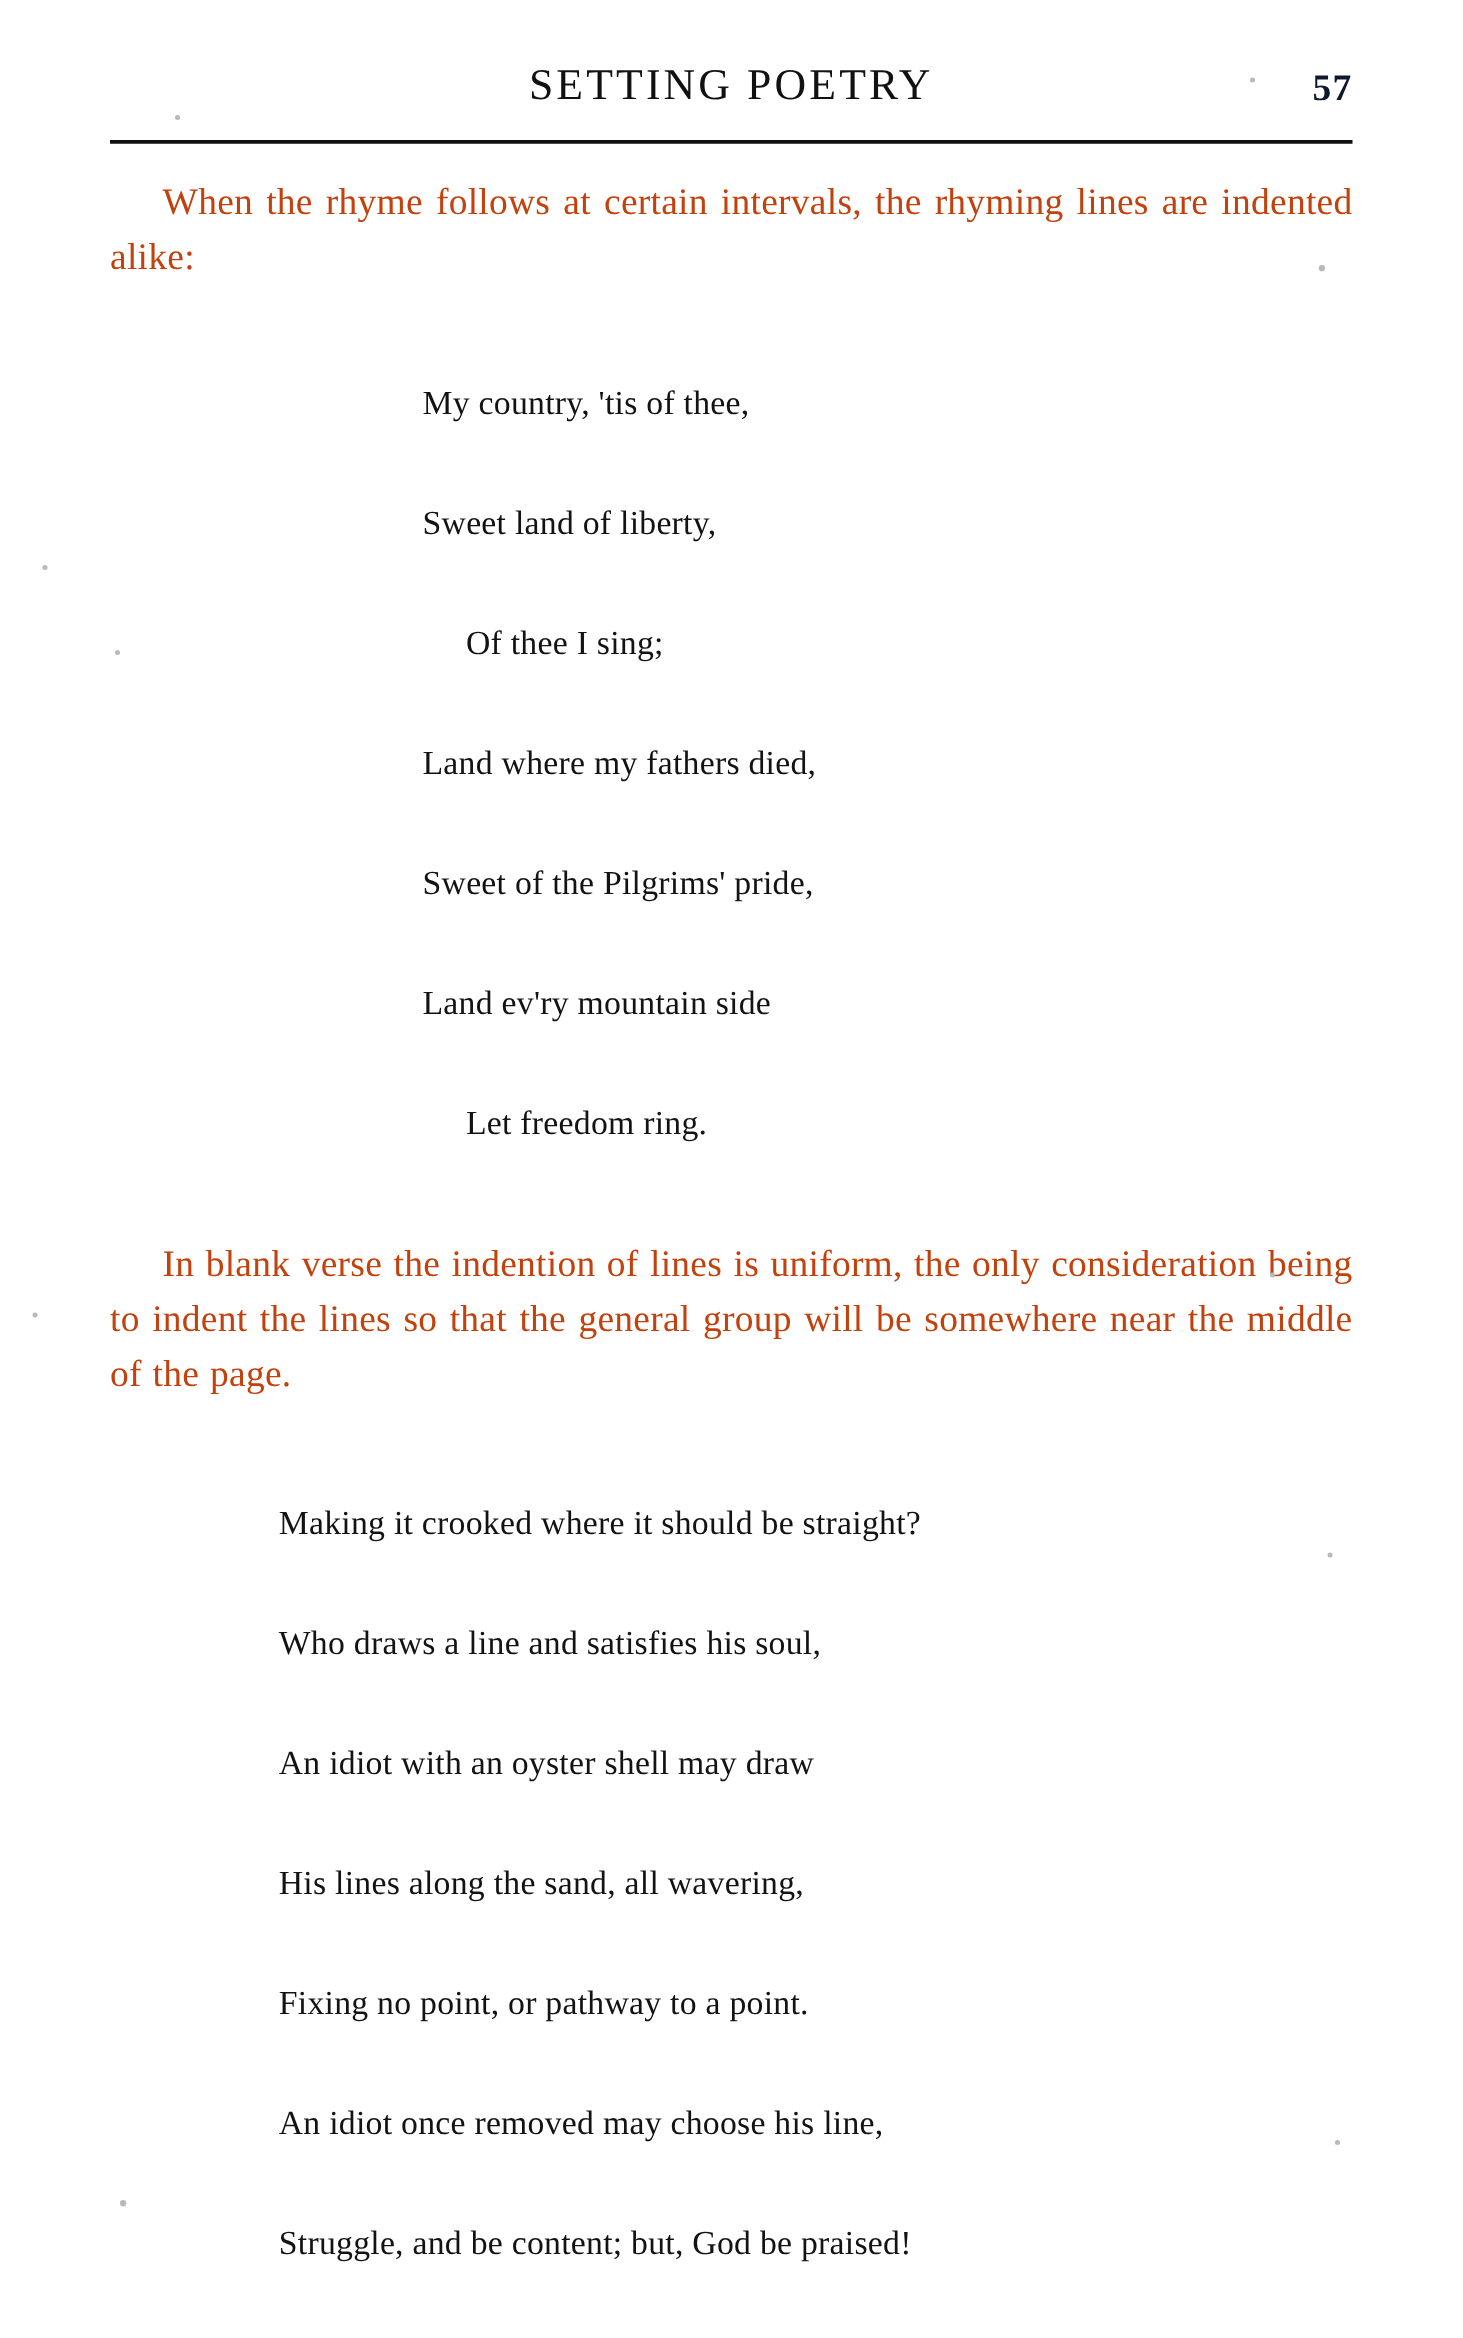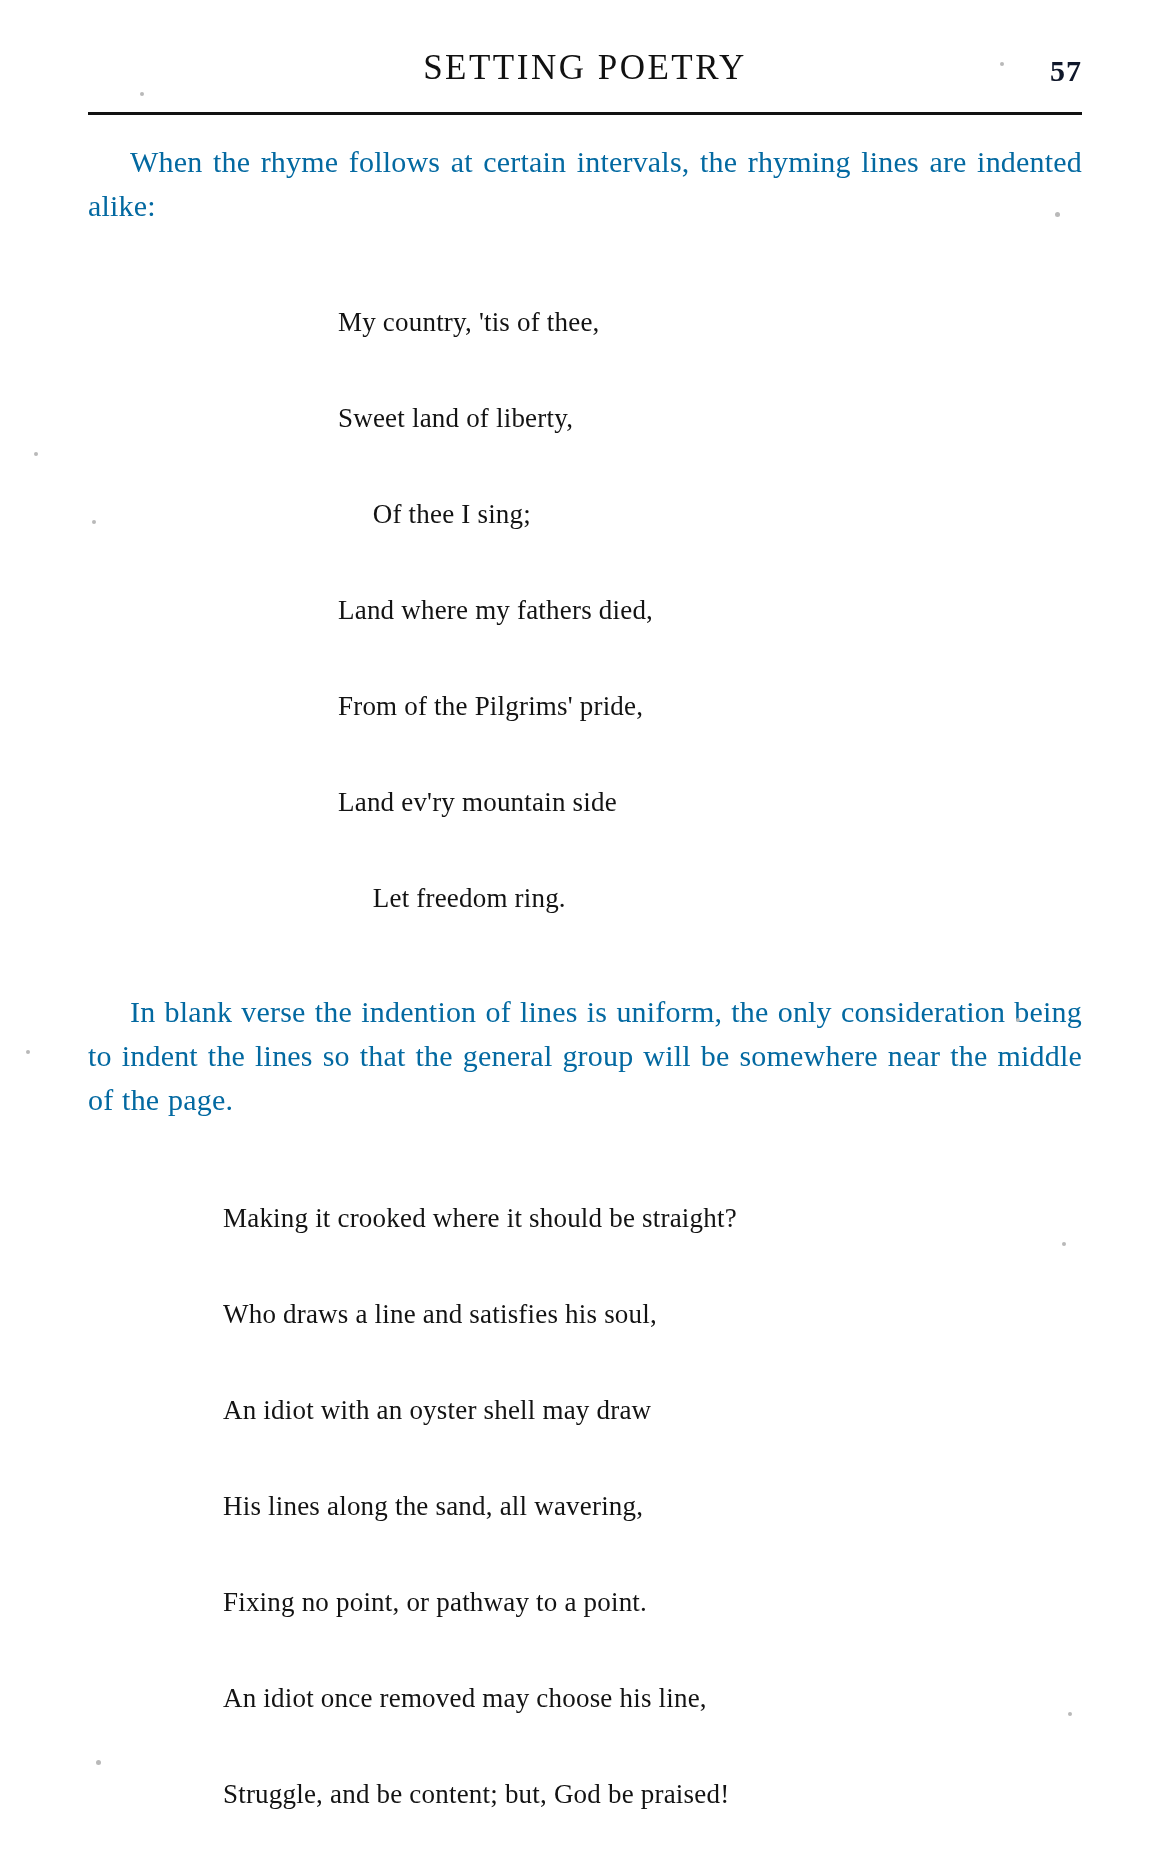--- a/index.html
+++ b/index.html
@@ -67,21 +67,21 @@
     width: 994px;
   }
   p.para {
     margin: 0 0 0 0;
     font-size: 30px;
     line-height: 44px;
     text-align: justify;
     text-indent: 42px;
     letter-spacing: 0.2px;
     word-spacing: 1px;
-    color: #0369a1;
+    color: #c2410c;
   }
   .verse {
     font-size: 27px;
     line-height: 32px;
     letter-spacing: 0.2px;
     color: #131313;
     white-space: pre;
   }
   .verse-line {
     white-space: pre;
@@ -114,21 +114,21 @@
 
   <div class="content">
 
     <p class="para">When the rhyme follows at certain intervals, the rhyming lines are indented alike:</p>
 
     <div class="verse v-block-1">
       <span class="verse-line">My country, 'tis of thee,</span>
       <span class="verse-line">Sweet land of liberty,</span>
       <span class="verse-line">     Of thee I sing;</span>
       <span class="verse-line">Land where my fathers died,</span>
-      <span class="verse-line">From of the Pilgrims' pride,</span>
+      <span class="verse-line">Sweet of the Pilgrims' pride,</span>
       <span class="verse-line">Land ev'ry mountain side</span>
       <span class="verse-line">     Let freedom ring.</span>
     </div>
 
     <p class="para">In blank verse the indention of lines is uniform, the only consideration being to indent the lines so that the general group will be somewhere near the middle of the page.</p>
 
     <div class="verse v-block-2">
       <span class="verse-line">Making it crooked where it should be straight?</span>
       <span class="verse-line">Who draws a line and satisfies his soul,</span>
       <span class="verse-line">An idiot with an oyster shell may draw</span>

